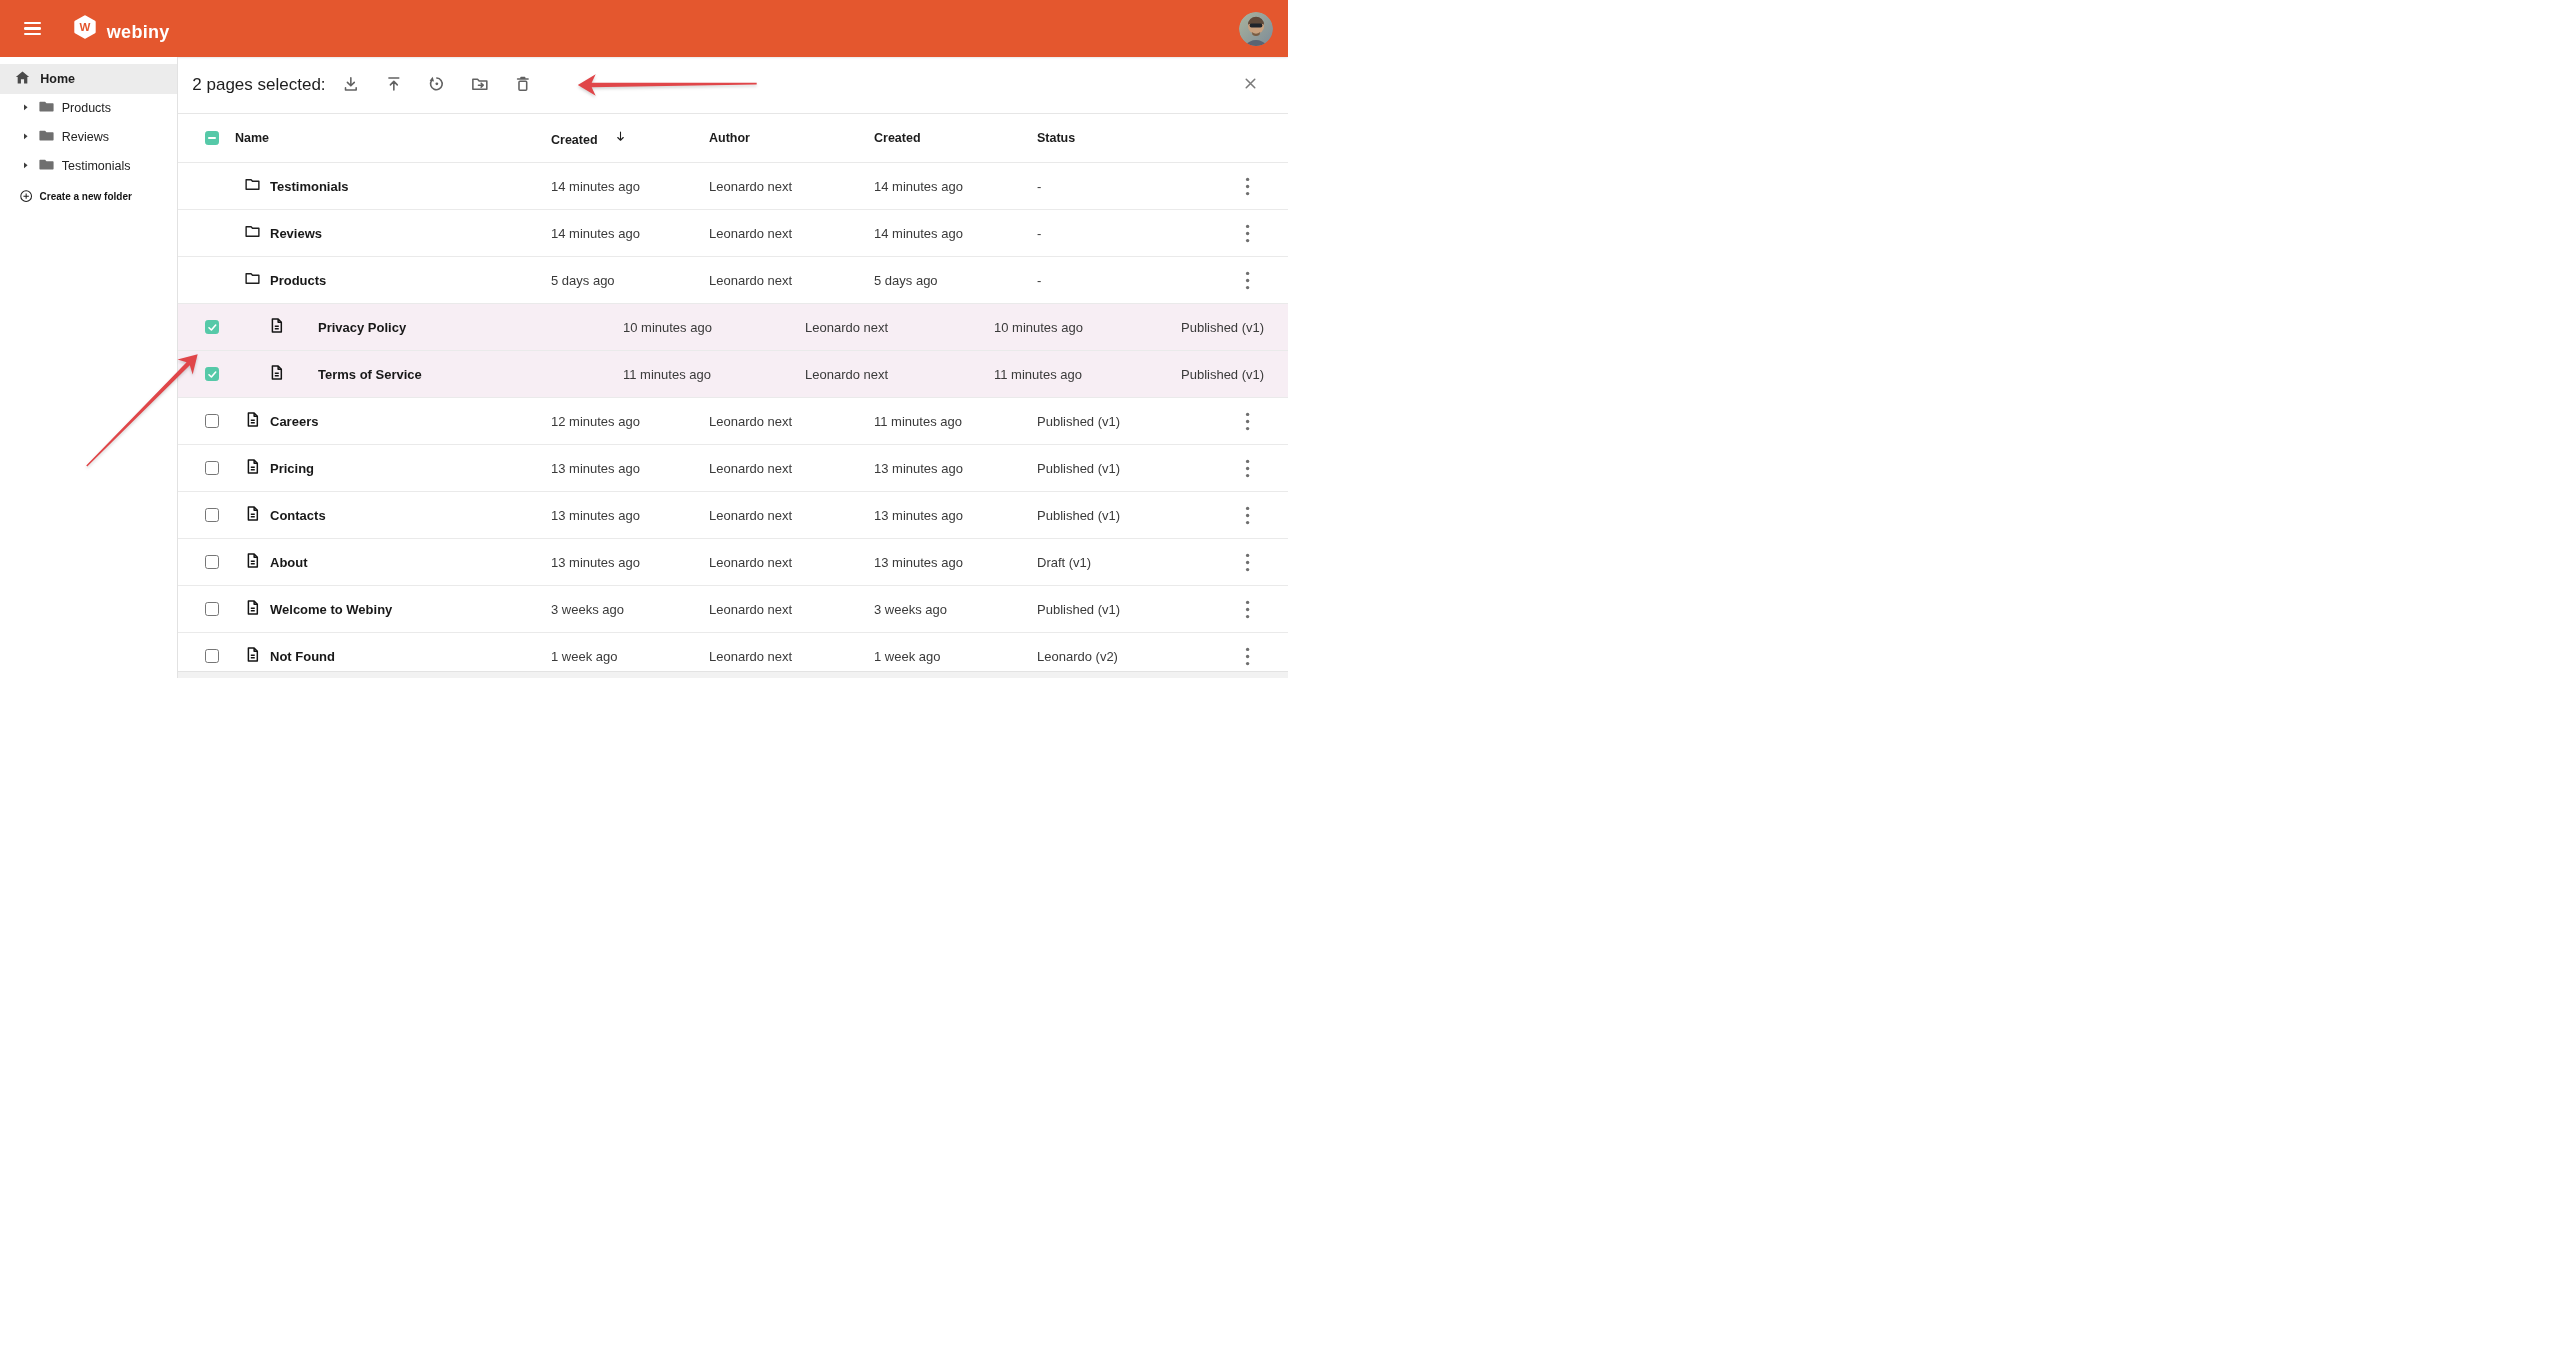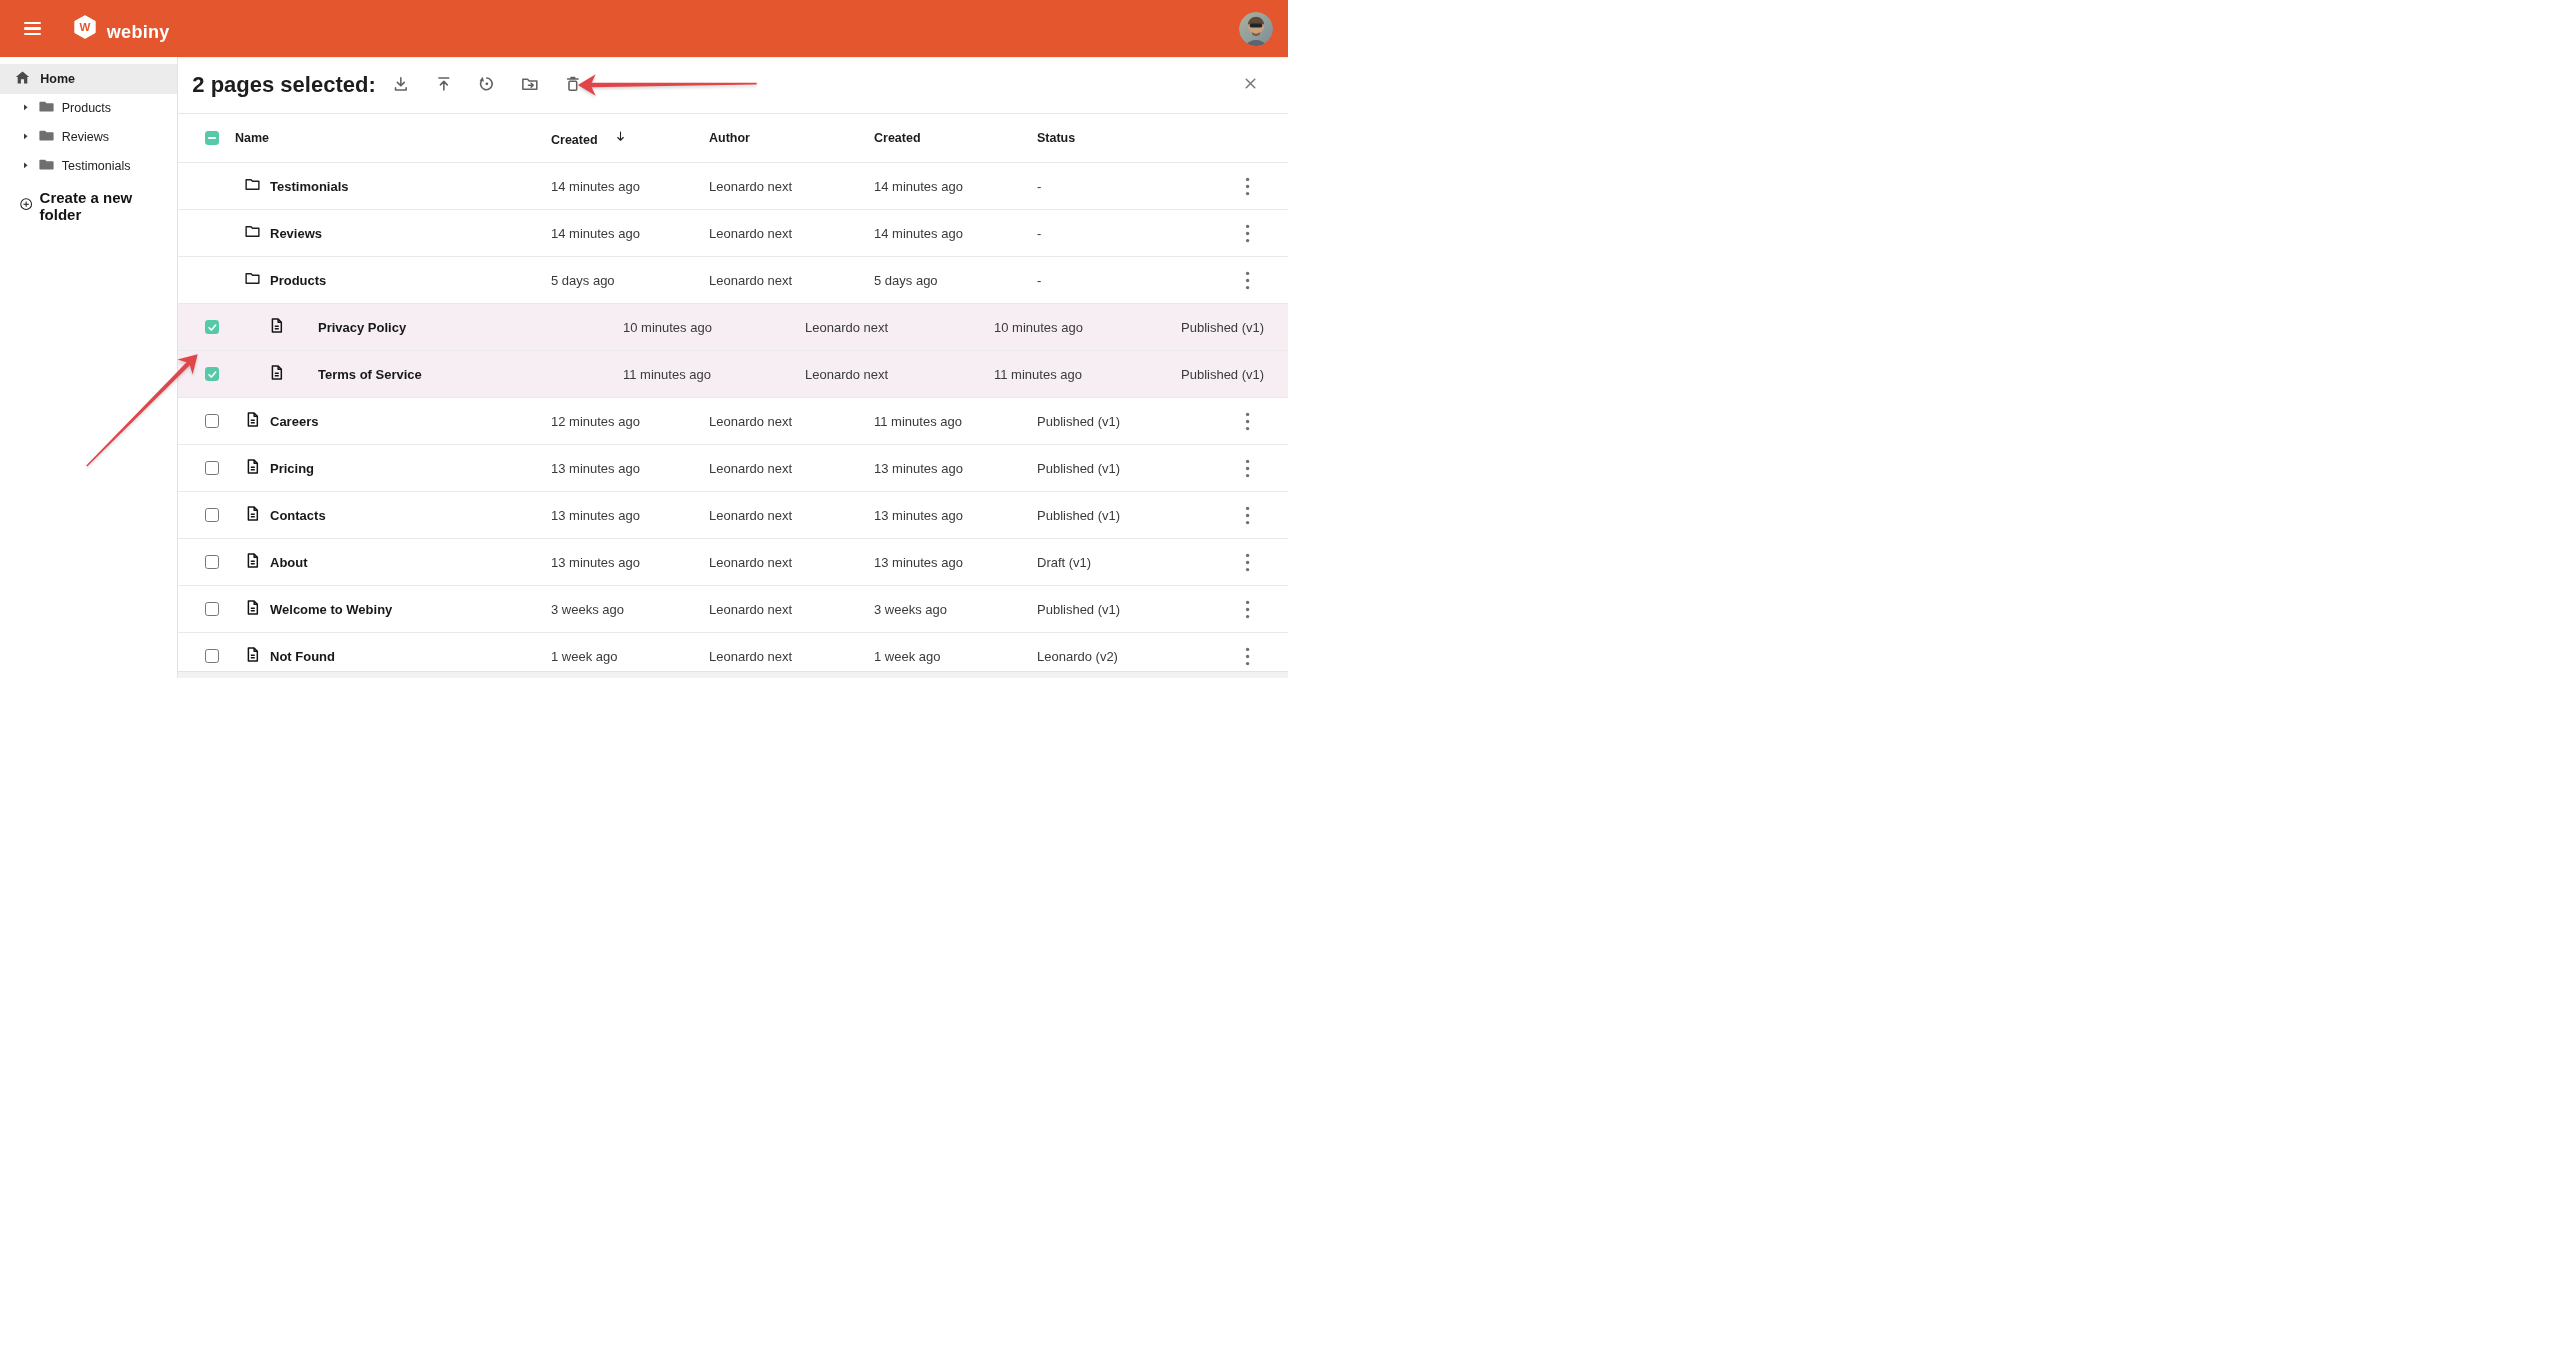--- a/index.html
+++ b/index.html
@@ -18,26 +18,26 @@
   .logo{display:flex;align-items:center;margin-left:32px;gap:9.8px;}
   .wordmark{color:#fff;font-size:18px;font-weight:700;letter-spacing:0.3px;line-height:1;margin-top:7px;}
   .avatar{margin-left:auto;width:34px;height:34px;border-radius:50%;overflow:hidden;cursor:pointer;flex:0 0 auto;}
   
   .body{display:flex;height:621px;}
   .sidebar{width:178px;box-sizing:border-box;border-right:0.9px solid #e2e2e2;padding-top:7.2px;background:#fff;flex:0 0 auto;}
   .home-item{height:29.5px;background:#ececec;display:flex;align-items:center;padding-left:14.3px;gap:9px;
     font-weight:700;font-size:12.5px;color:#1d1d1d;cursor:pointer;}
   .tree-item{height:29px;display:flex;align-items:center;padding-left:19.7px;gap:7.2px;font-size:12.5px;color:#232323;cursor:pointer;}
   .create-folder{margin-top:8px;display:flex;align-items:center;padding-left:19px;gap:6.3px;
-    font-weight:700;font-size:15px;color:#141414;cursor:pointer;}
+    font-weight:700;font-size:10px;color:#141414;cursor:pointer;}
   .content{flex:1;position:relative;display:flex;flex-direction:column;min-width:0;}
   
   .toolbar{height:57px;display:flex;align-items:center;padding:0 27px 0 14.3px;
     border-bottom:0.9px solid #e6e6e6;box-sizing:border-box;flex:0 0 auto;}
-  .selected-text{font-size:22px;color:#1e1e1e;white-space:nowrap;font-weight:bold;}
+  .selected-text{font-size:17px;color:#1e1e1e;white-space:nowrap;}
   .toolbar-icons{display:flex;margin-left:12.5px;gap:18px;}
   .icon-btn{width:25px;height:25px;display:flex;align-items:center;justify-content:center;cursor:pointer;}
   .close-btn{margin-left:auto;width:21.5px;height:21.5px;display:flex;align-items:center;justify-content:center;cursor:pointer;}
   
   .thead{height:48px;display:grid;grid-template-columns:41px 332px 158px 165px 163px 170px 1fr;
     align-items:center;border-bottom:0.9px solid #e9e9e9;font-size:12.5px;font-weight:700;color:#1c1c1c;flex:0 0 auto;}
   .th-check{padding-left:27px;display:flex;}
   .th-name{padding-left:16px;}
   .th-created{display:flex;align-items:flex-end;gap:15px;}
   .rows{flex:1;overflow:hidden;}

